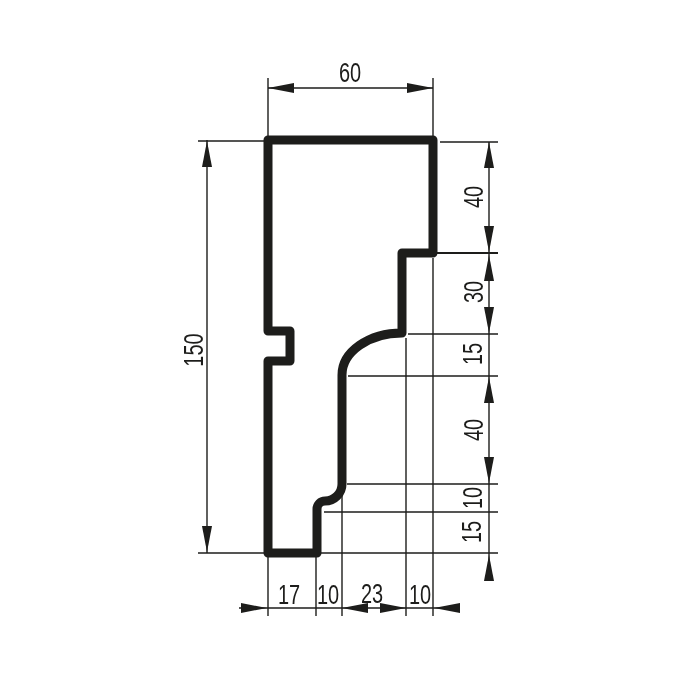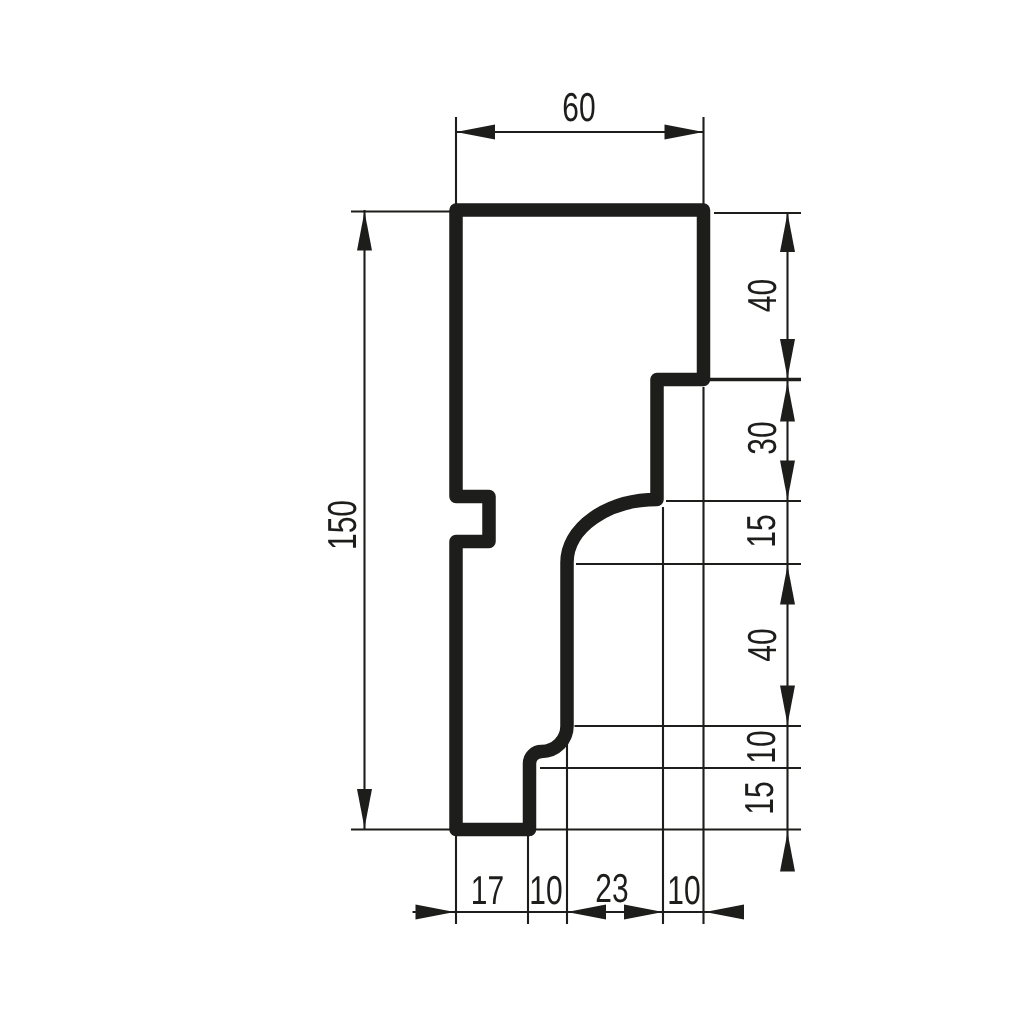--- a/index.html
+++ b/index.html
@@ -7,21 +7,20 @@
     padding: 0;
     background: #ffffff;
   }
   .stage {
     position: relative;
     width: 558px;
     height: 686px;
     background: #ffffff;
     overflow: hidden;
     font-family: "Liberation Sans", sans-serif;
-    padding-left: 36px;
   }
   svg { display: block; }
   .thin  { stroke: #1d1d1b; stroke-width: 1.4; fill: none; }
   .med   { stroke: #1d1d1b; stroke-width: 2.2; fill: none; }
   .thick { stroke: #1d1d1b; stroke-width: 9;   fill: #ffffff;
            stroke-linejoin: round; stroke-linecap: round; }
   .arrow { fill: #1d1d1b; stroke: none; }
   .dimtext {
     fill: #1d1d1b;
     font-family: "Liberation Sans", sans-serif;

